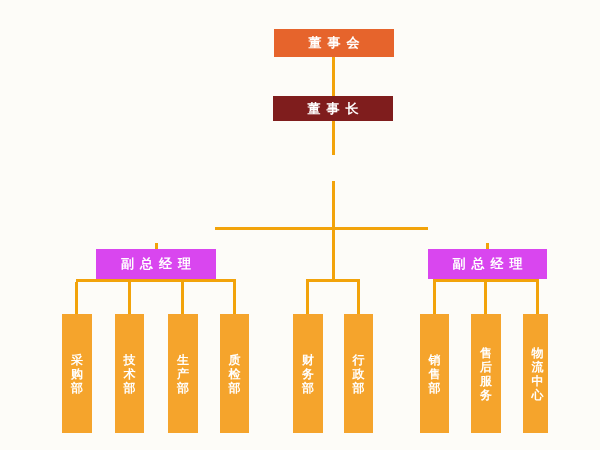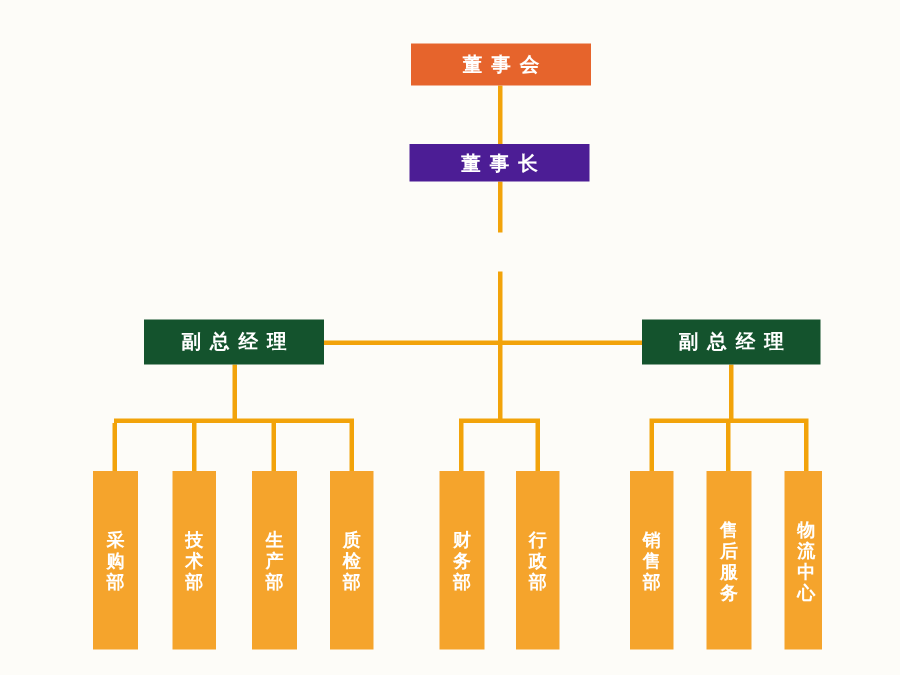--- a/index.html
+++ b/index.html
@@ -33,23 +33,23 @@
     flex-direction: column;
     font-size: 12px;
     background: #F5A42C;
   }
   .vbox .vchar {
     display: block;
     line-height: 14px;
     text-align: center;
   }
   .lvl1 { background: #E6642C; }
-  .lvl2 { background: #4c1d95; text-align: right; }
+  .lvl2 { background: #7f1d1d; text-align: right; }
   .lvl3 { background: #F29030; }
-  .lvl4 { background: #14532d; }
+  .lvl4 { background: #d946ef; margin-top: 36px; }
   .line {
     position: absolute;
     background: #F2A30A;
   }
 </style>
 </head>
 <body>
 
 <div id="canvas">
 

